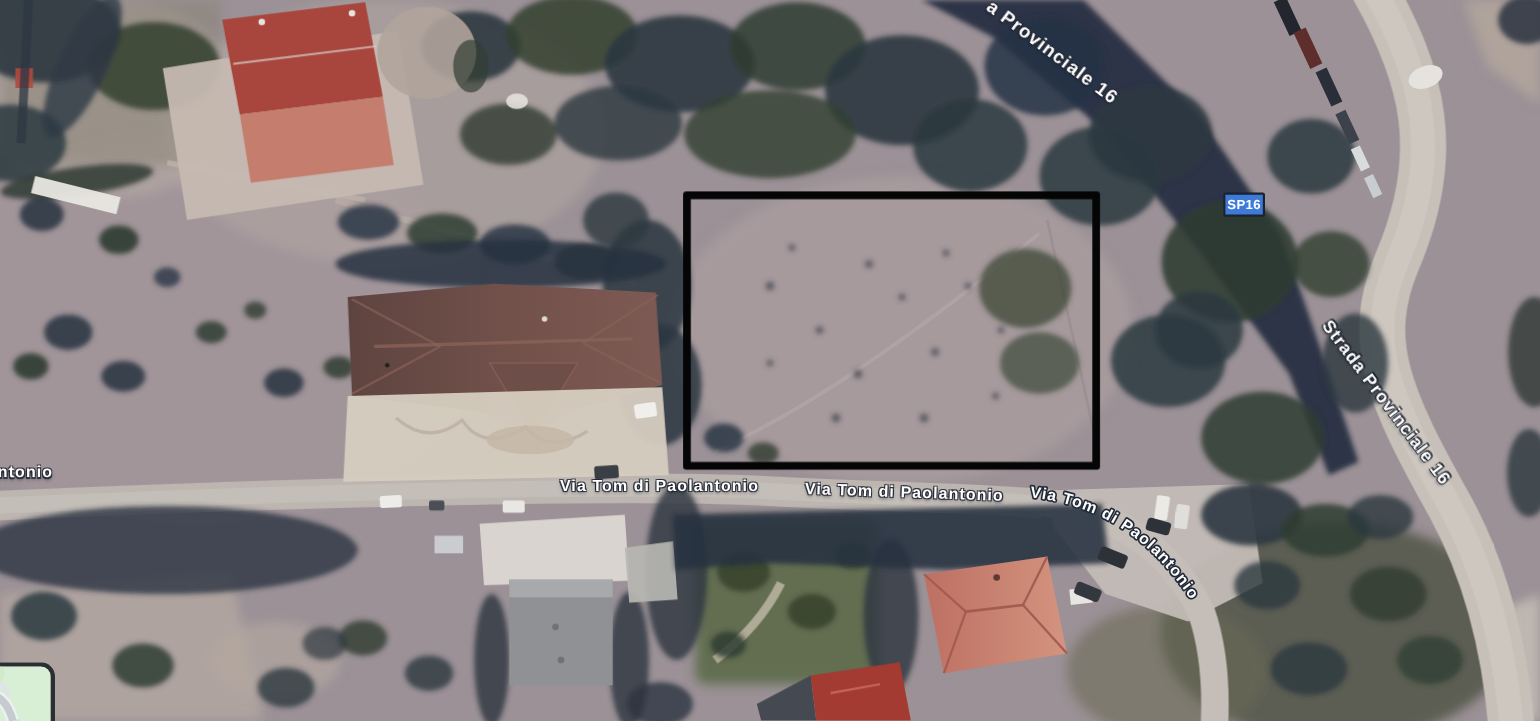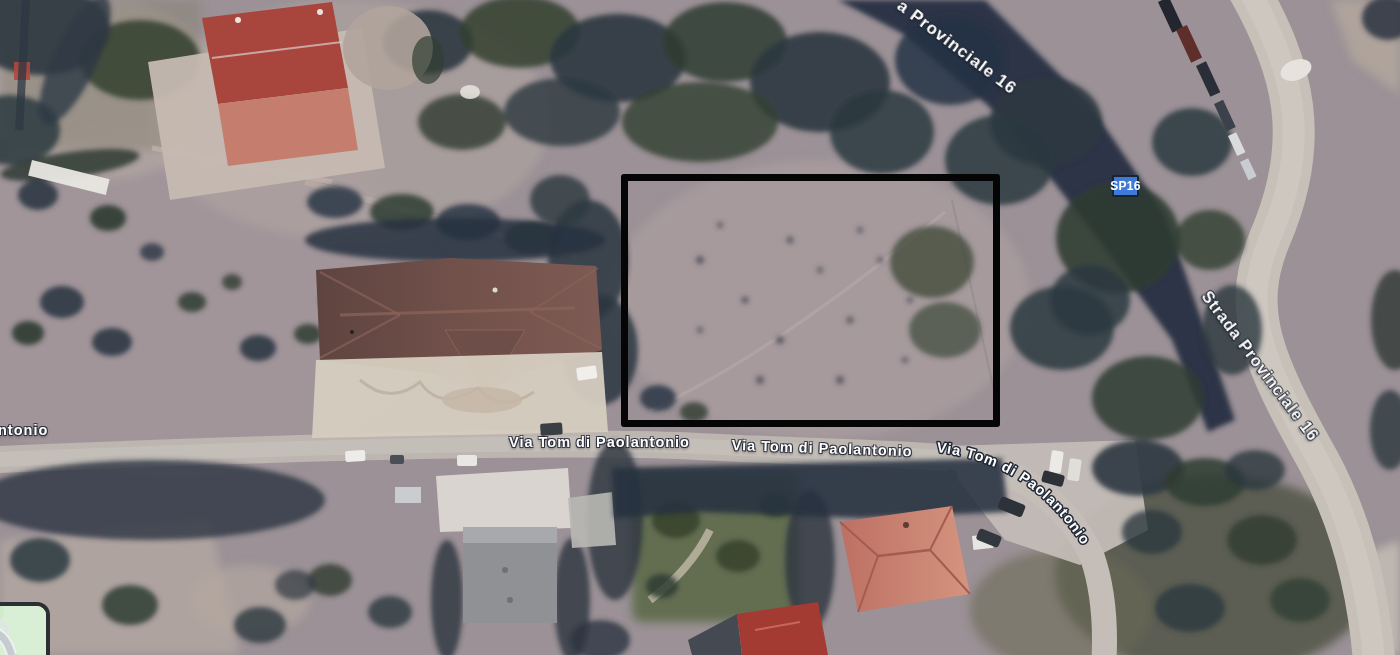--- a/index.html
+++ b/index.html
@@ -23,21 +23,21 @@
   .lbl-via1{left:509px;top:434px;font-size:14.5px;}
   .lbl-via2{left:732px;top:437px;font-size:14.5px;transform:rotate(2deg);transform-origin:left top;}
   #curvedlabel{position:absolute;left:0;top:0;pointer-events:none;}
   #curvedlabel text{
     font-family:"Liberation Sans",sans-serif;font-weight:700;font-size:14.5px;
     letter-spacing:1px;fill:#fff;stroke:#222a38;stroke-width:3px;
     paint-order:stroke;stroke-linejoin:round;
   }
   
   .route-badge{
-    position:absolute;left:1112px;top:175px;width:27px;height:22px;
+    position:absolute;left:1112px;top:175px;width:38px;height:22px;
     background:#3E7BD8;border:2px solid #1A232E;border-radius:2px;
     display:flex;align-items:center;justify-content:center;box-sizing:border-box;
   }
   .route-badge span{color:#fff;font-size:12px;font-weight:700;letter-spacing:.3px;}
   
   .annotation-rect{
     position:absolute;left:621px;top:174px;width:379px;height:253px;
     border:7px solid #050505;border-radius:3px;box-sizing:border-box;
     pointer-events:none;
   }

